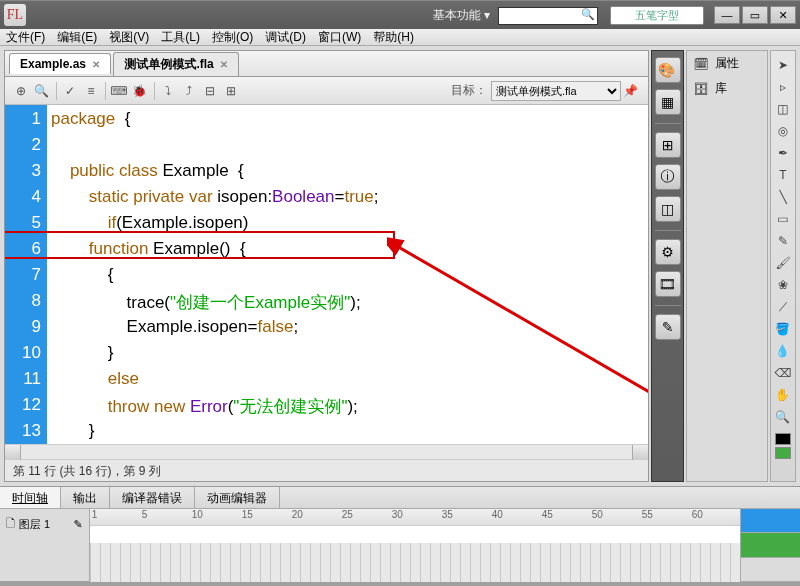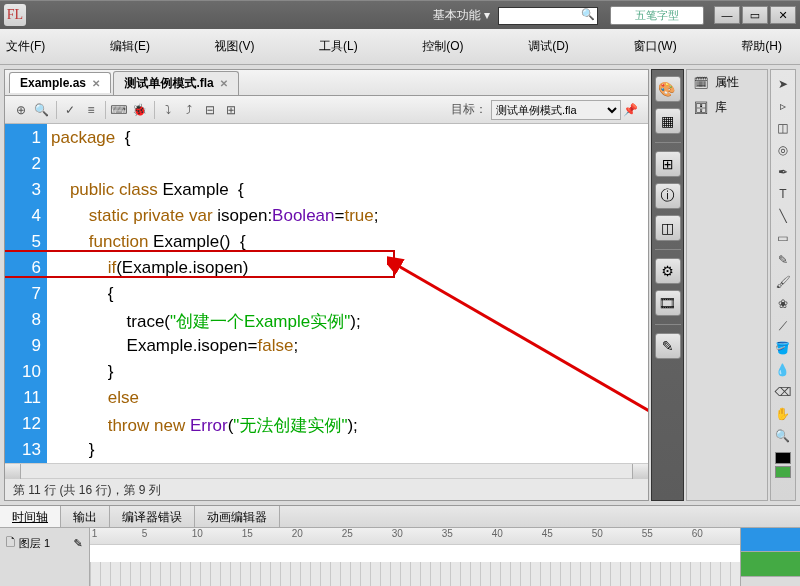--- a/index.html
+++ b/index.html
@@ -8,21 +8,21 @@
 .title-bar { height: 29px; background: linear-gradient(#6b6b6b, #5a5a5a); display: flex; align-items: center; padding: 0 4px; border-top: 1px solid #888; }
 .logo { width: 22px; height: 22px; background: linear-gradient(#e8e8e8, #d0d0d0); border-radius: 3px; display: flex; align-items: center; justify-content: center; font-family: Georgia, serif; font-weight: normal; font-size: 14px; color: #b33; margin-right: 6px; }
 .title-spacer { flex: 1; }
 .title-label { color: #eee; font-size: 12px; margin-right: 8px; }
 .title-search { width: 100px; height: 18px; border: 1px solid #333; background: #fff; font-size: 11px; padding: 0 20px 0 3px; }
 .search-wrap { position: relative; margin-right: 12px; }
 .search-icon { position: absolute; right: 3px; top: 2px; font-size: 11px; color: #888; }
 .ime-badge { background: #fff; border: 1px solid #888; padding: 1px 24px; font-size: 11px; color: #5a8; border-radius: 2px; margin-right: 8px; font-family: Liberation Mono, monospace; }
 .winbtn { width: 26px; height: 18px; background: linear-gradient(#e0e0e0,#c8c8c8); border: 1px solid #888; margin-left: 2px; display: flex; align-items: center; justify-content: center; font-size: 11px; }
 
-.menu-bar { height: 36px; background: linear-gradient(#efefef,#dcdcdc); display: flex; align-items: center; padding: 0 6px; border-bottom: 1px solid #aaa; font-size: 12px; justify-content: space-between; }
+.menu-bar { height: 17px; background: linear-gradient(#efefef,#dcdcdc); display: flex; align-items: center; padding: 0 6px; border-bottom: 1px solid #aaa; font-size: 12px; }
 .menu-bar span { margin-right: 12px; }
 
 .main { display: flex; height: 440px; background: #dcdcdc; }
 .editor-area { flex: 1; display: flex; flex-direction: column; background: #fff; border: 1px solid #999; margin: 4px 0 4px 4px; }
 .tabs { height: 26px; background: linear-gradient(#f4f4f4,#e4e4e4); display: flex; align-items: center; border-bottom: 1px solid #999; padding-left: 4px; font-weight: bold; }
 .tab { padding: 3px 10px; font-size: 12px; border: 1px solid #999; border-bottom: none; margin-right: 2px; background: #e8e8e8; border-radius: 3px 3px 0 0; display: flex; align-items: center; }
 .tab.active { background: #fff; }
 .tab .x { margin-left: 6px; color: #888; font-size: 10px; }
 .toolbar { height: 28px; background: linear-gradient(#f4f4f4,#e0e0e0); border-bottom: 1px solid #bbb; display: flex; align-items: center; padding: 0 6px; font-size: 12px; }
 .tb-btn { width: 20px; height: 20px; border: 1px solid transparent; margin-right: 1px; display: inline-flex; align-items: center; justify-content: center; font-size: 12px; color: #555; }
@@ -153,22 +153,22 @@
               <marker id="ah" markerWidth="10" markerHeight="10" refX="2" refY="3" orient="auto">
                 <path d="M0,0 L0,6 L8,3 z" fill="#d00"></path>
               </marker>
             </defs>
           <line x1="380" y1="225" x2="8" y2="10" stroke="#d00" stroke-width="3" marker-end="url(#ah)"></line>
         </svg>
       <div class="code-line"><span class="kw">package</span><span>  {</span></div>
           <div class="code-line"><span></span></div>
           <div class="code-line"><span>    </span><span class="kw">public class</span><span> Example  {</span></div>
           <div class="code-line"><span>        </span><span class="kw">static private var</span><span> isopen:</span><span class="cls">Boolean</span><span>=</span><span class="kw">true</span><span>;</span></div>
+          <div class="code-line"><span>            </span><span class="kw">if</span><span>(Example.isopen)</span></div>
           <div class="code-line"><span>        </span><span class="kw">function</span><span> Example()  {</span></div>
-          <div class="code-line"><span>            </span><span class="kw">if</span><span>(Example.isopen)</span></div>
           <div class="code-line"><span>            {</span></div>
           <div class="code-line"><span>                trace(</span><span class="str">"创建一个Example实例"</span><span>);</span></div>
           <div class="code-line"><span>                Example.isopen=</span><span class="kw">false</span><span>;</span></div>
           <div class="code-line"><span>            }</span></div>
           <div class="code-line"><span>            </span><span class="kw">else</span></div>
           <div class="code-line"><span>            </span><span class="kw">throw new</span><span> </span><span class="cls">Error</span><span>(</span><span class="str">"无法创建实例"</span><span>);</span></div>
           <div class="code-line"><span>        }</span></div>
         </div>
     </div>
     <div class="scroll-h"></div>

